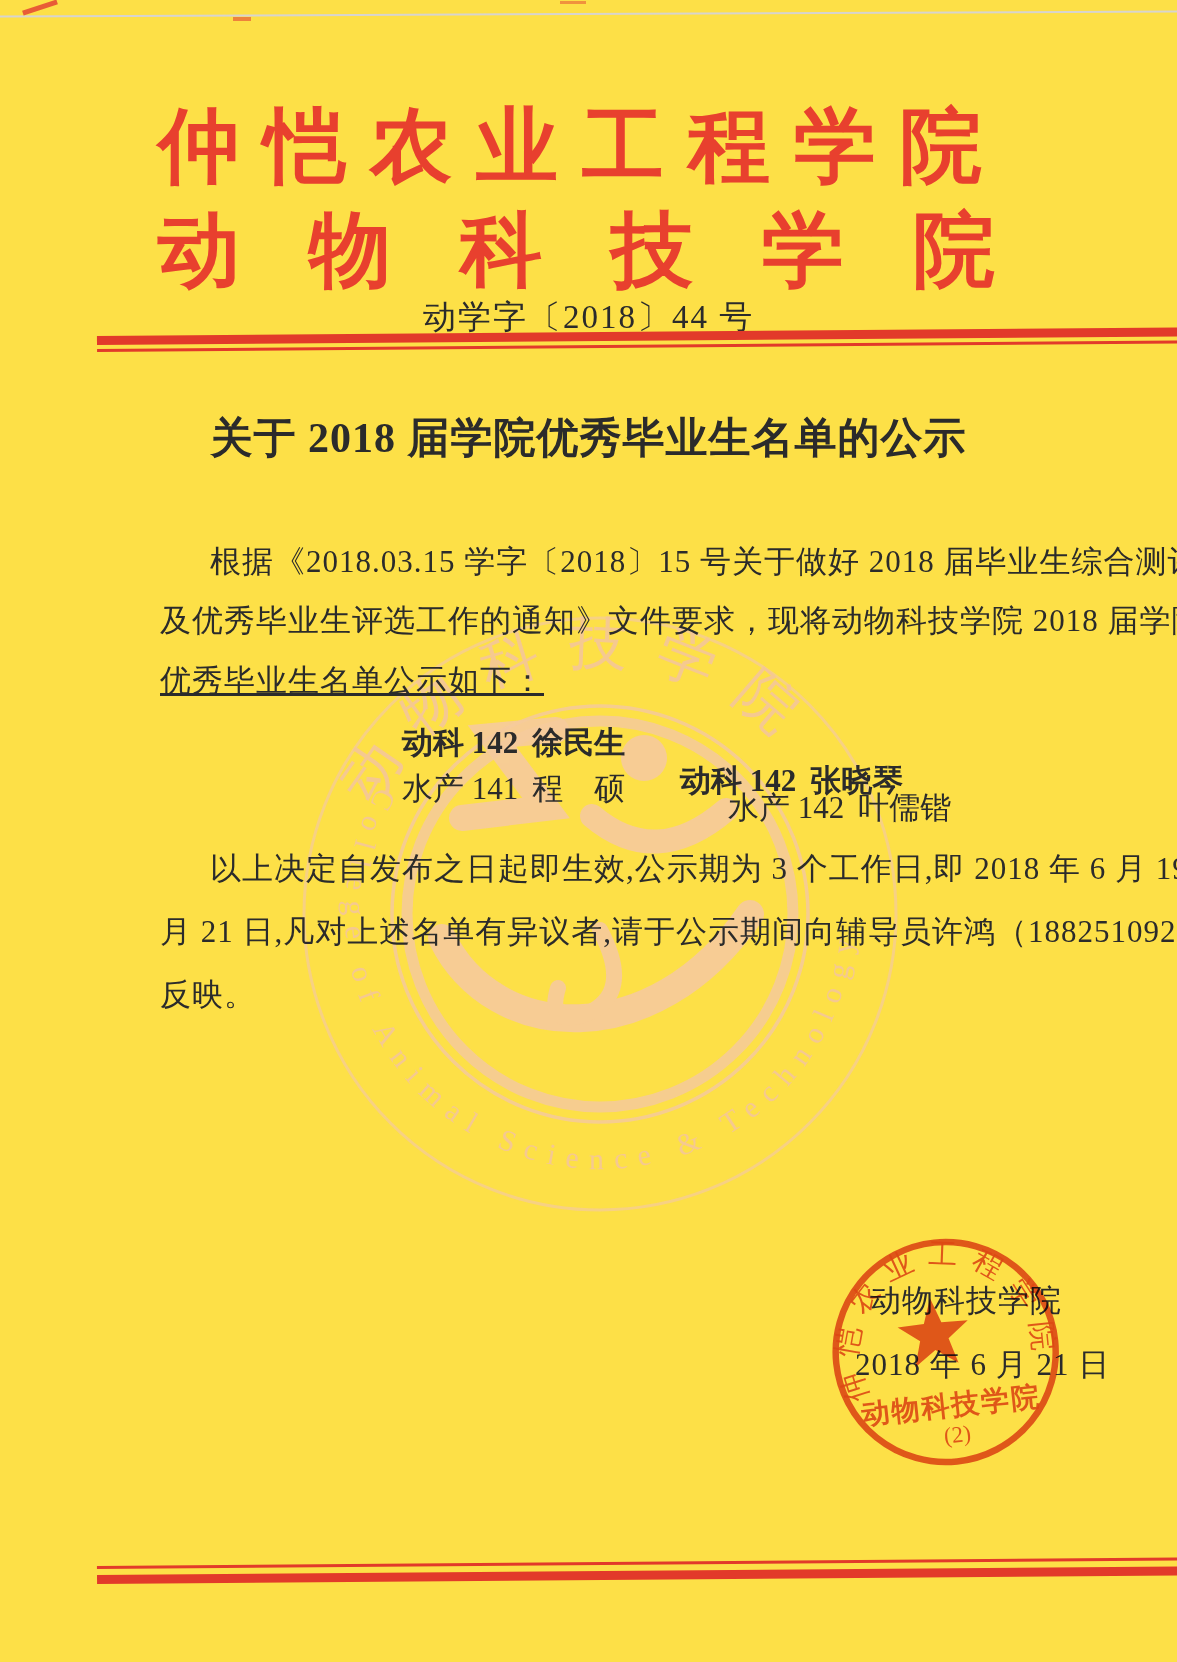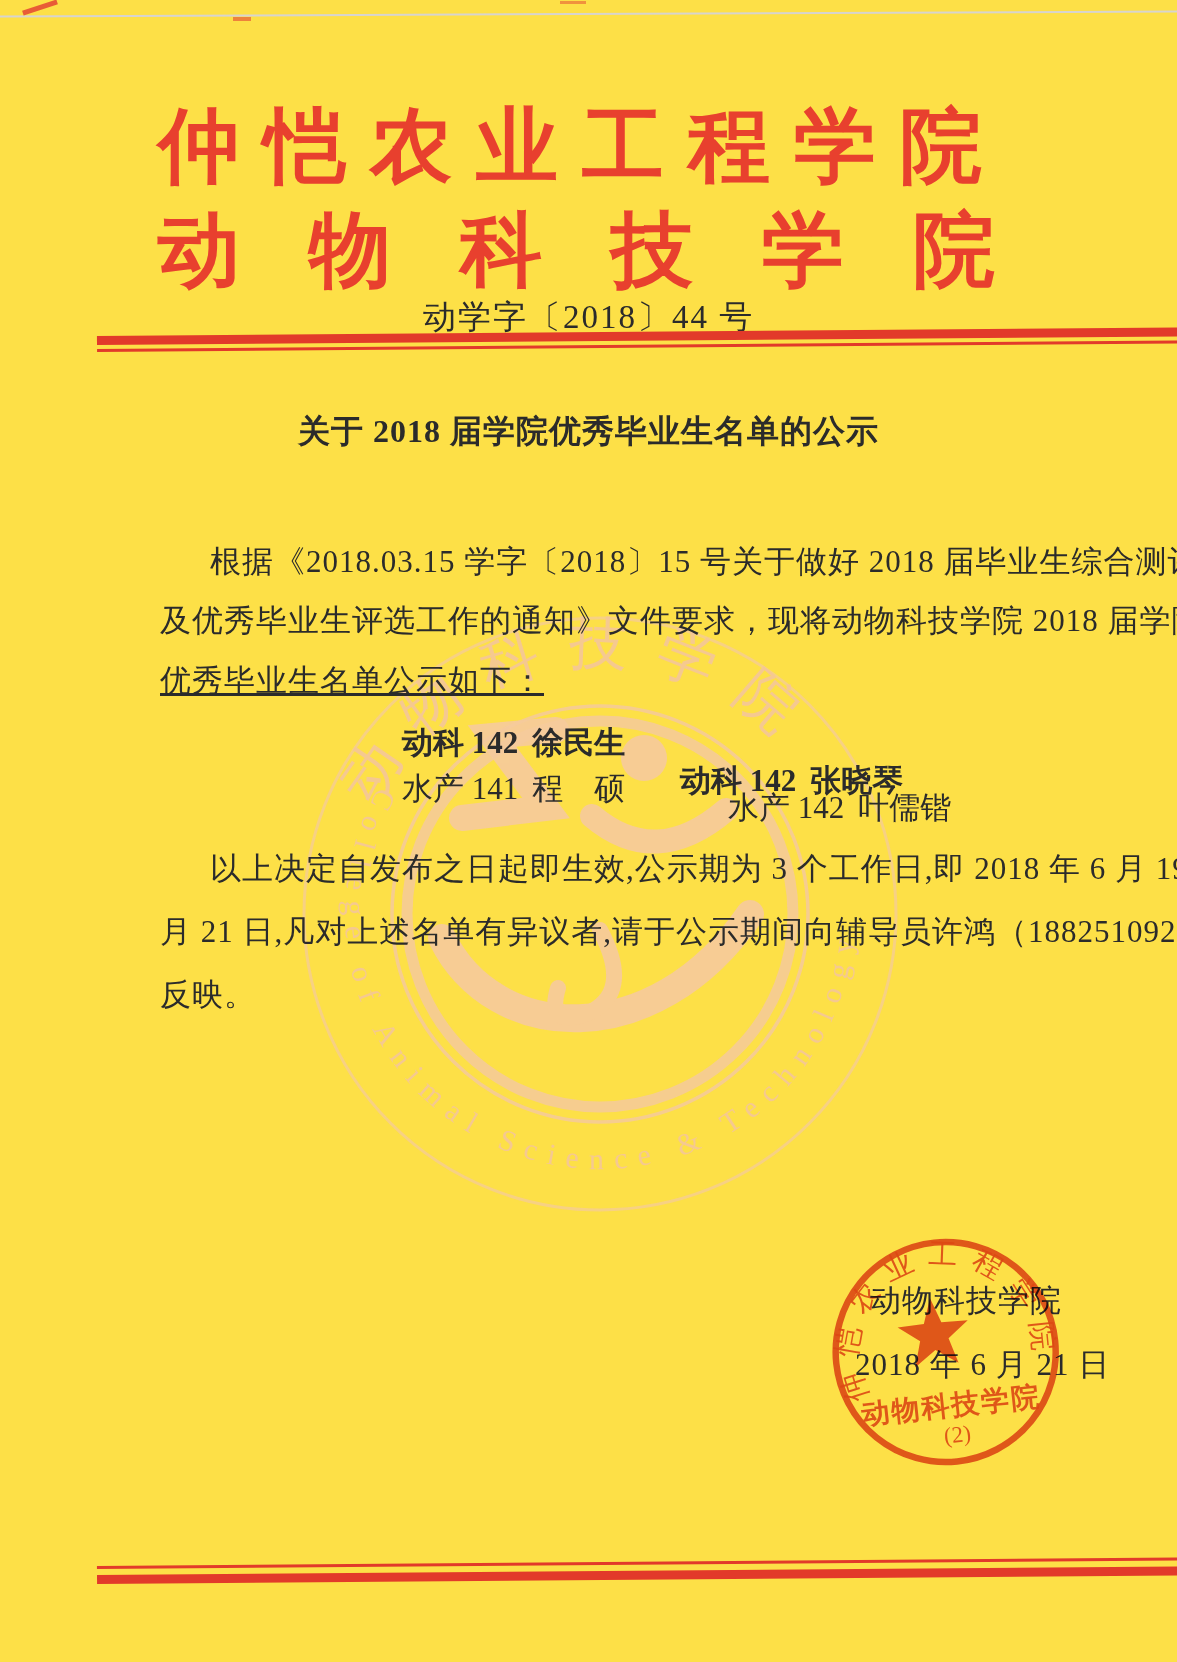--- a/index.html
+++ b/index.html
@@ -21,21 +21,21 @@
   .doc-number{top:295px;left:0;right:0;text-align:center;font-size:33px;letter-spacing:2px;color:#2b2b2b;}
   
   .sep{left:97px;width:1085px;transform:rotate(-0.45deg);transform-origin:left center;}
   .sep-top{top:336px;}
   .sep-bottom{top:1566px;}
   .bar-thick{height:9px;background:#e23a2a;}
   .bar-thin{height:3px;background:#e23a2a;}
   .bar-gap4{height:4px;}
   .bar-gap6{height:6px;}
   
-  .notice-title{top:410px;left:0;right:0;text-align:center;font-size:32px;font-weight:bold;letter-spacing:1px;}
+  .notice-title{top:410px;left:0;right:0;text-align:center;font-size:42px;font-weight:bold;letter-spacing:1px;}
   .bl{font-size:31px;line-height:38px;white-space:nowrap;letter-spacing:1px;}
   .ind{left:210px;}
   .mgn{left:160px;}
   .stu{font-size:31px;white-space:nowrap;}
   .stu .cls{margin-right:14px;}
   
   .sig{font-size:31px;white-space:nowrap;letter-spacing:1px;}
   
   .watermark{left:294px;top:608px;opacity:.8;}
   .seal{left:821px;top:1230px;transform:rotate(-6deg);mix-blend-mode:multiply;opacity:.92;}

